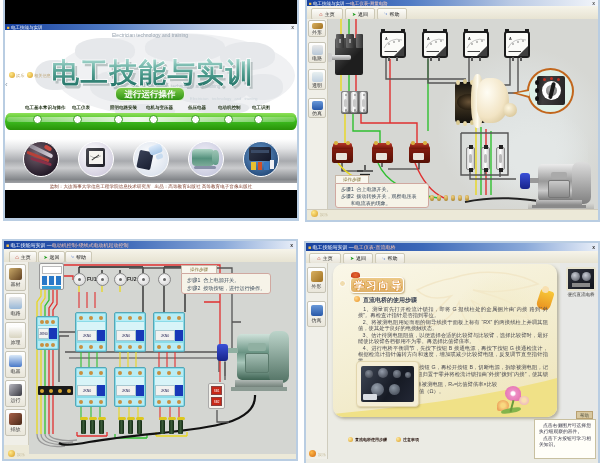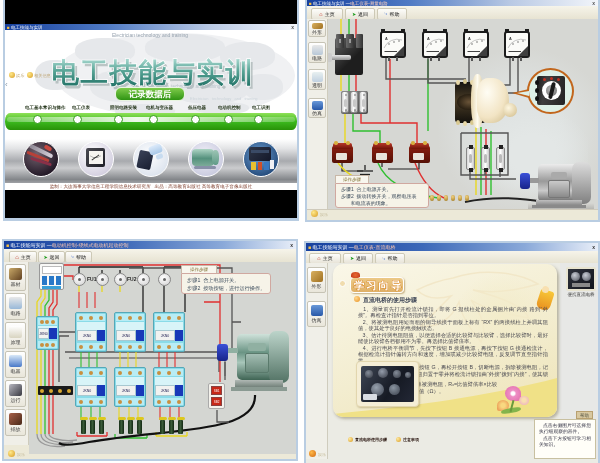--- a/index.html
+++ b/index.html
@@ -36,21 +36,21 @@
               <stop offset="0" stop-color="#b4e0d8"></stop>
               <stop offset="0.45" stop-color="#58a496"></stop>
               <stop offset="1" stop-color="#1d6e62"></stop>
             </linearGradient>
           </defs>
  <text x="148" y="52" text-anchor="middle" font-family="Liberation Sans" font-size="27.5" font-weight="bold" letter-spacing="1.5" fill="#9aa8a8" opacity="0.6" transform="translate(2.5,3)">电工技能与实训</text>
  <text x="148" y="52" text-anchor="middle" font-family="Liberation Sans" font-size="27.5" font-weight="bold" letter-spacing="1.5" fill="url(#tg)" stroke="#ffffff" stroke-width="1.3" paint-order="stroke">电工技能与实训</text>
 </svg>
 <div class="abs" style="left:143px;top:54px;font-size:4.5px;color:#b4bfc7;">Electrician&nbsp; technology&nbsp; and&nbsp; training</div>
 <div class="abs" style="left:185px;top:66px;font-size:4px;color:#ccd4da;">Electrician&nbsp;&nbsp; technology&nbsp;&nbsp; and&nbsp;&nbsp; training</div>
-<div class="abs" style="left:110px;top:57px;width:68px;height:12px;border-radius:6px;background:linear-gradient(#7ecb4a,#2f9413);border:1px solid #e8f5e0;color:#fff;font-size:8.5px;font-weight:bold;text-align:center;line-height:12px;">记录数据后</div>
+<div class="abs" style="left:110px;top:57px;width:68px;height:12px;border-radius:6px;background:linear-gradient(#7ecb4a,#2f9413);border:1px solid #e8f5e0;color:#fff;font-size:8.5px;font-weight:bold;text-align:center;line-height:12px;">进行运行操作</div>
 <div class="abs" style="left:20px;top:74.5px;font-size:4.5px;font-weight:bold;color:#2a3a20;white-space:nowrap;">电工基本常识与操作</div>
 <div class="abs" style="left:67px;top:74.5px;font-size:4.5px;font-weight:bold;color:#2a3a20;white-space:nowrap;">电工仪表</div>
 <div class="abs" style="left:105px;top:74.5px;font-size:4.5px;font-weight:bold;color:#2a3a20;white-space:nowrap;">照明电路安装</div>
 <div class="abs" style="left:141px;top:74.5px;font-size:4.5px;font-weight:bold;color:#2a3a20;white-space:nowrap;">电机与变压器</div>
 <div class="abs" style="left:183px;top:74.5px;font-size:4.5px;font-weight:bold;color:#2a3a20;white-space:nowrap;">低压电器</div>
 <div class="abs" style="left:213px;top:74.5px;font-size:4.5px;font-weight:bold;color:#2a3a20;white-space:nowrap;">电动机控制</div>
 <div class="abs" style="left:247px;top:74.5px;font-size:4.5px;font-weight:bold;color:#2a3a20;white-space:nowrap;">电工识图</div>
 <div class="abs" style="left:0;top:83px;width:292px;height:17px;background:linear-gradient(#90e058,#3cba1e 50%,#289208);border-radius:5px/8px;"></div>
 <div class="abs" style="left:2px;top:87px;width:288px;height:4.5px;background:linear-gradient(90deg,rgba(255,255,255,.25),rgba(255,255,255,.9) 45%,rgba(255,255,255,.2));border-radius:3px;"></div>
 <div class="abs" style="left:27.5px;top:85px;width:9px;height:9px;border-radius:50%;background:#fff;border:1.5px solid #2f9a14;box-sizing:border-box;"></div>

